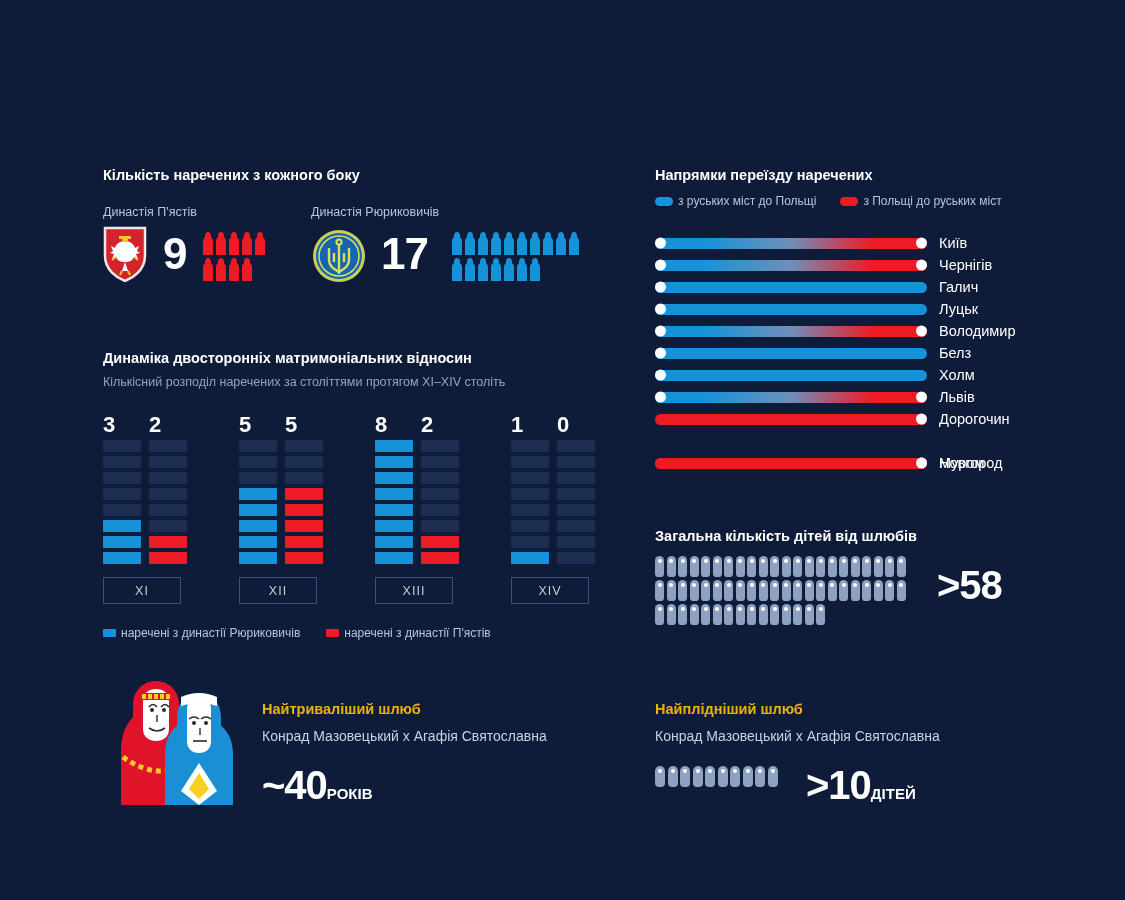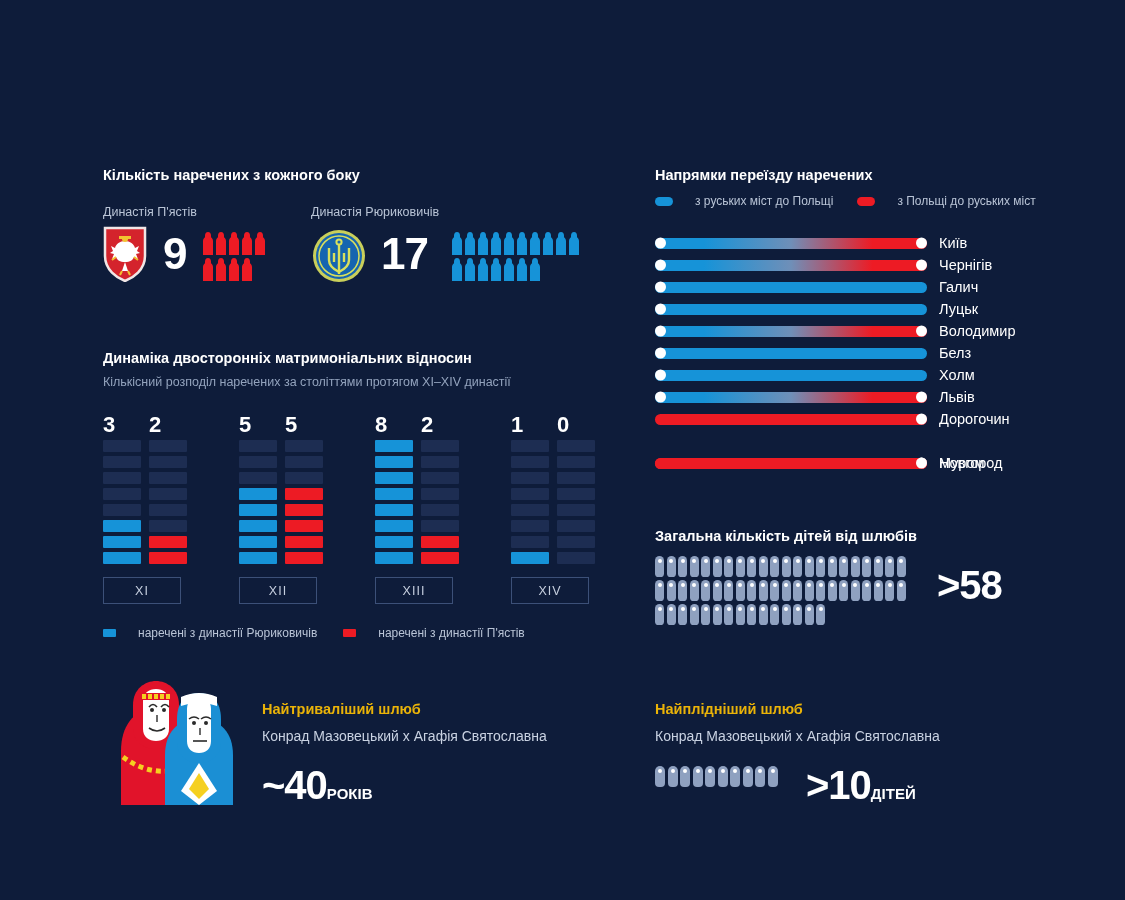--- a/index.html
+++ b/index.html
@@ -114,21 +114,21 @@
   
   .legend-row {
     position: absolute;
     display: flex;
     align-items: center;
     gap: 7px;
     font-size: 12px;
     color: #b9c4d6;
     white-space: nowrap;
   }
-  .legend-item { display: flex; align-items: center; gap: 22px; }
+  .legend-item { display: flex; align-items: center; gap: 5px; }
   .sw-sq { width: 13px; height: 8px; border-radius: 1px; }
   .sw-pill { width: 18px; height: 9px; border-radius: 5px; }
   .sw-blue { background: #1693d8; }
   .sw-red { background: #ed1b24; }
 
   
   .city-row {
     position: absolute;
     left: 655px;
     display: flex;
@@ -391,21 +391,21 @@
         </svg>
       </span>
       <span class="fig">
         <svg width="10" height="23" viewBox="0 0 10 23">
           <path d="M5 0 C7 0 8 1.6 8 3.6 L8 5.2 C9.3 6 10 7.4 10 9.2 L10 23 L0 23 L0 9.2 C0 7.4 0.7 6 2 5.2 L2 3.6 C2 1.6 3 0 5 0 Z" fill="#1693d8"></path>
         </svg>
       </span>
     </div>
 
   <div class="section-head" style="left:103px; top:350px;">Динаміка двосторонніх матримоніальних відносин</div>
-  <div class="section-sub" style="left:103px; top:375px;">Кількісний розподіл наречених за століттями протягом XI–XIV династії</div>
+  <div class="section-sub" style="left:103px; top:375px;">Кількісний розподіл наречених за століттями протягом XI–XIV століть</div>
 
   <div id="century-chart">
       <div class="cent-num" style="left: 103px; top: 412px;">3</div>
       <div class="bar-col" style="left: 103px; top: 440px;">
         <div class="seg blue"></div>
         <div class="seg blue"></div>
         <div class="seg blue"></div>
         <div class="seg"></div>
         <div class="seg"></div>
         <div class="seg"></div>

